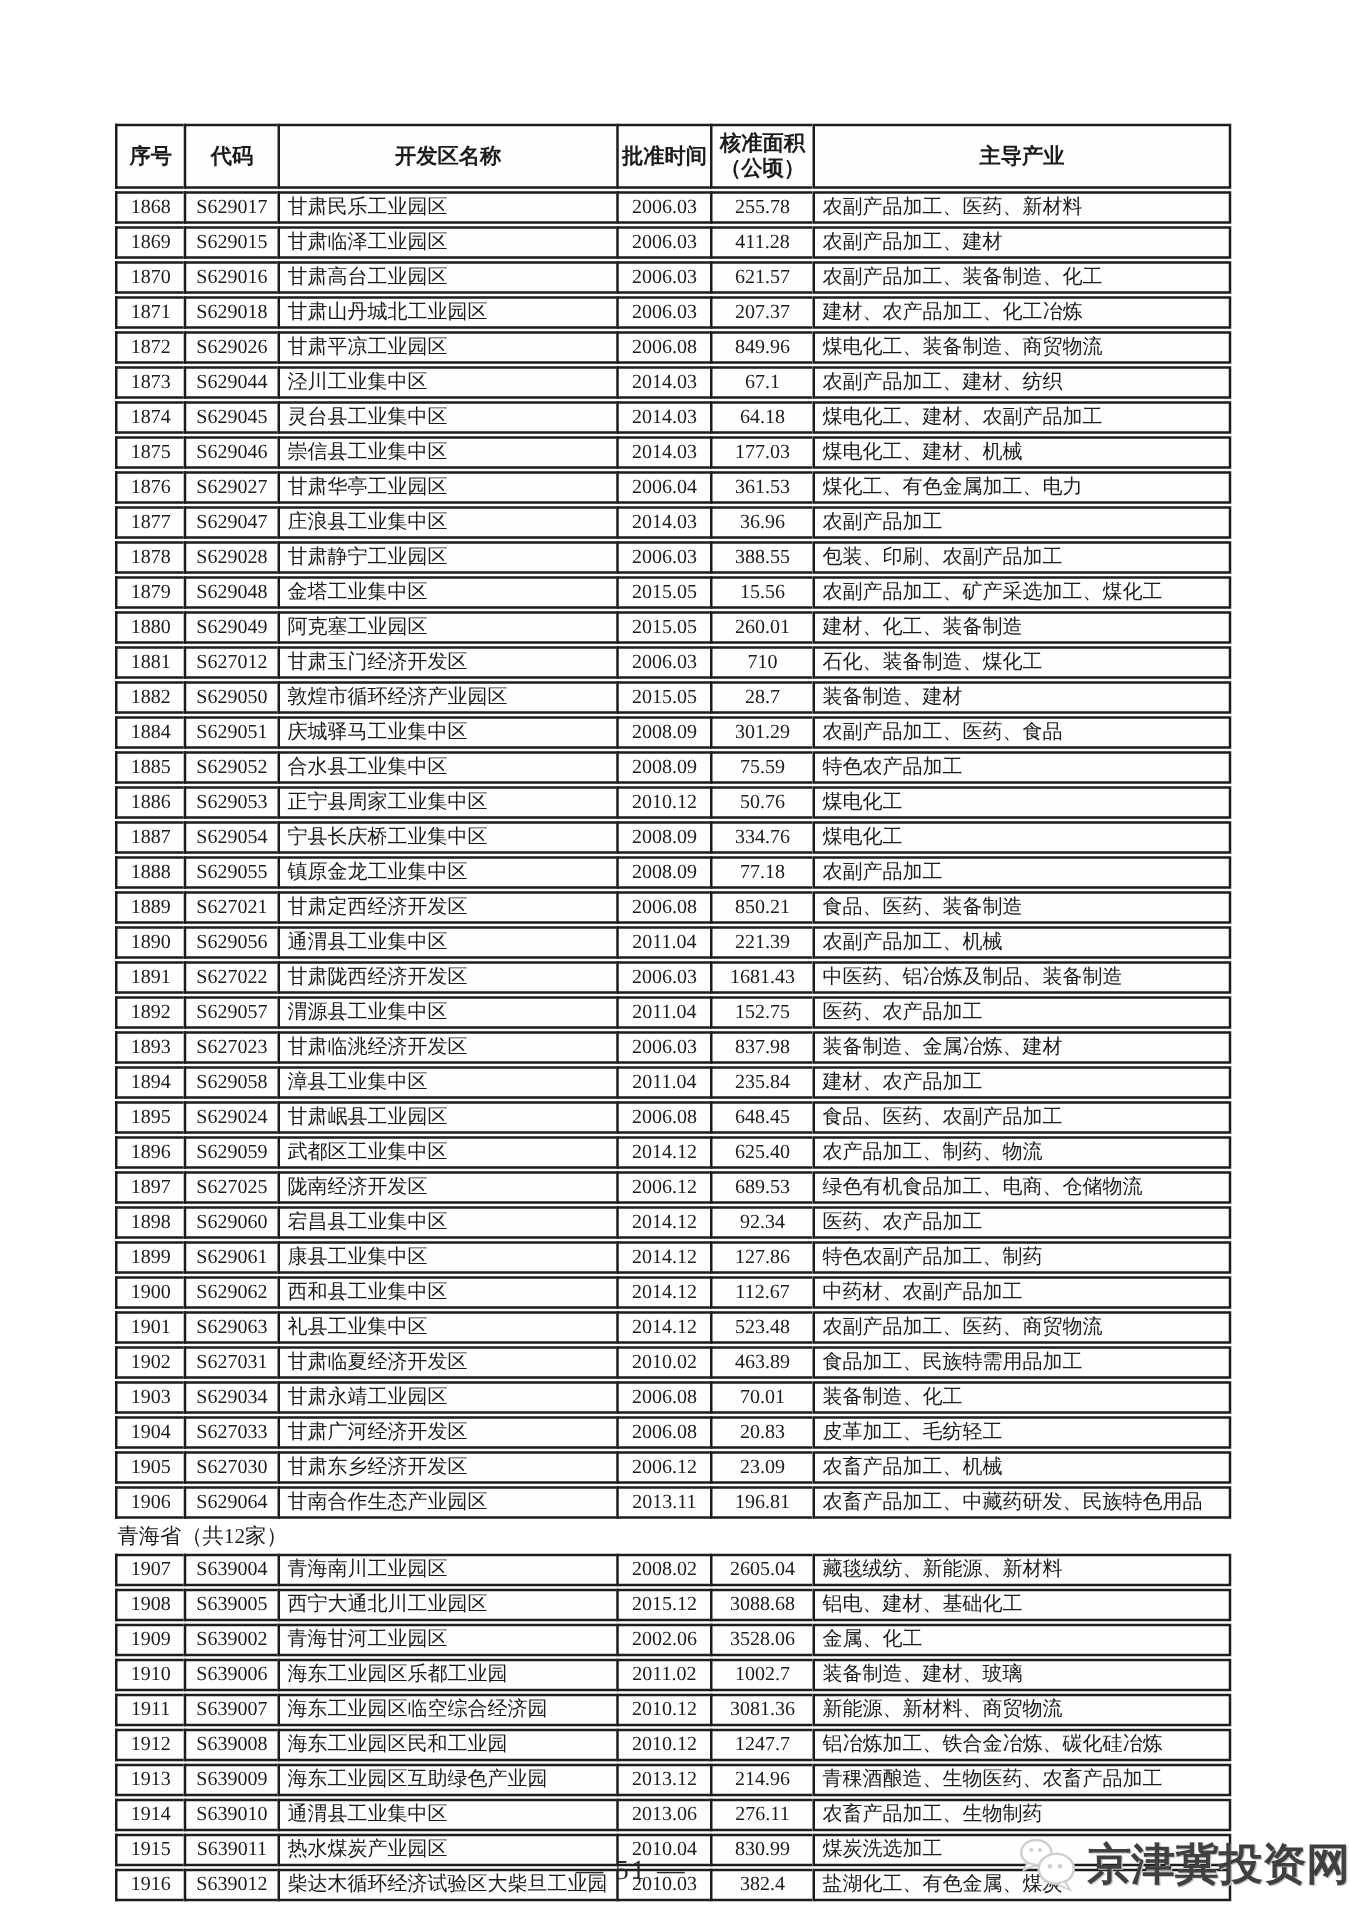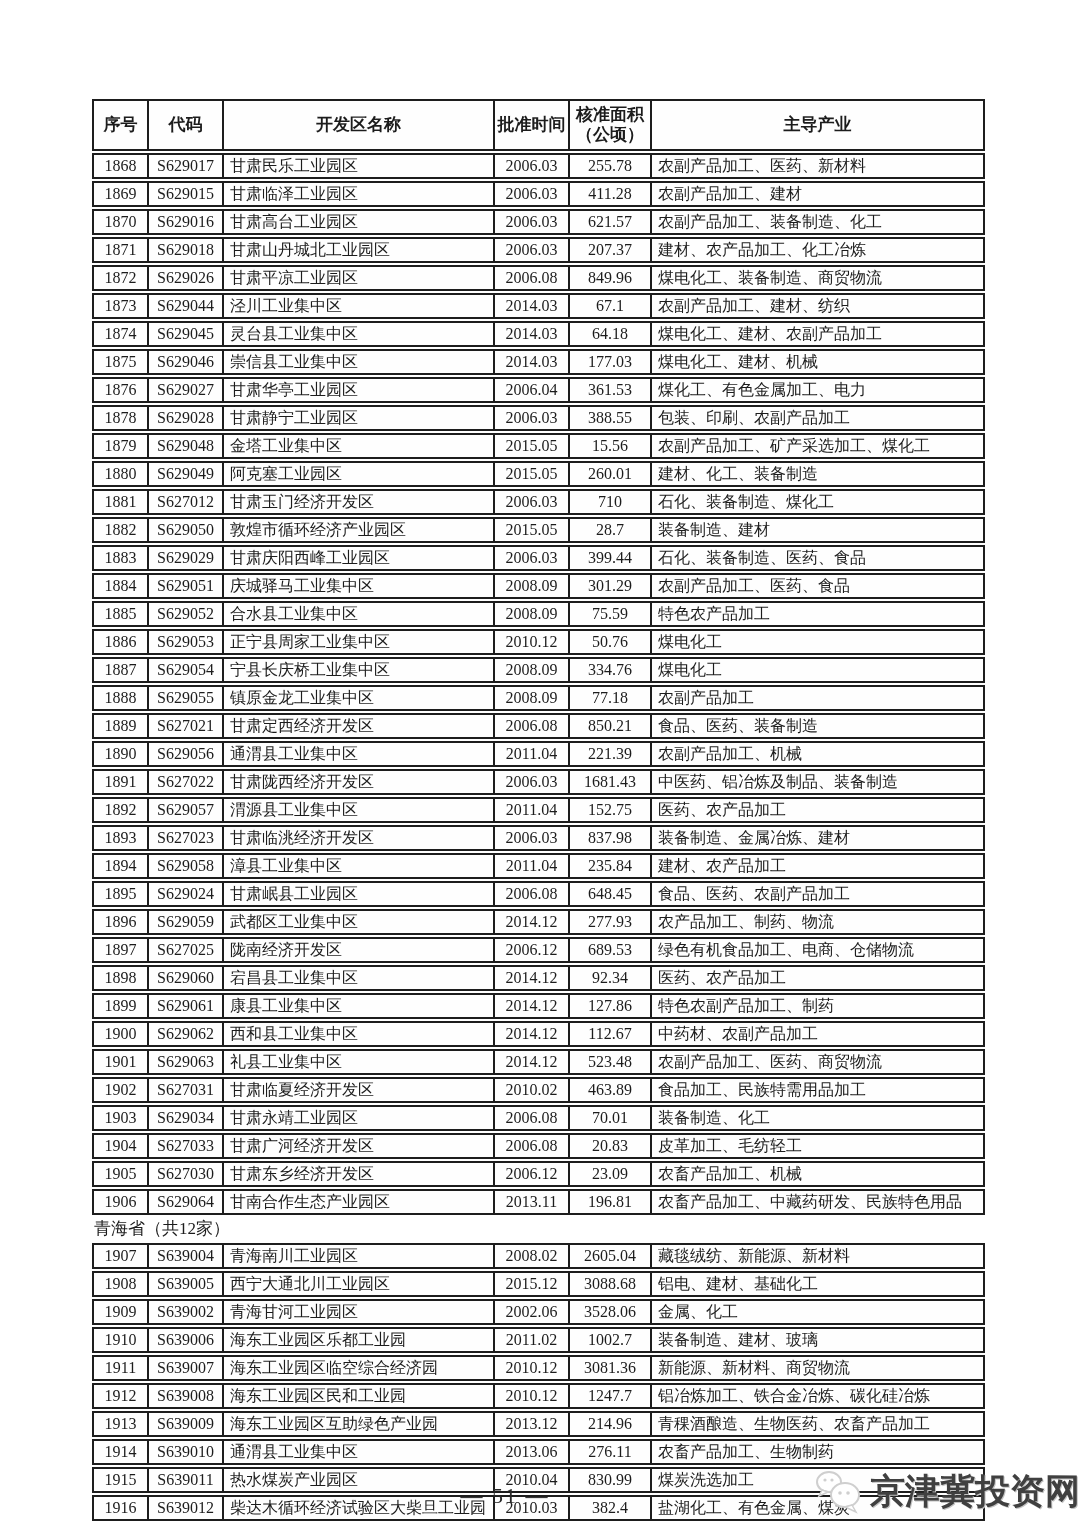--- a/index.html
+++ b/index.html
@@ -180,20 +180,28 @@
         </tr>
         <tr>
           <td class="c-no">1876</td>
           <td class="c-code">S629027</td>
           <td class="c-name">甘肃华亭工业园区</td>
           <td class="c-date">2006.04</td>
           <td class="c-area">361.53</td>
           <td class="c-industry">煤化工、有色金属加工、电力</td>
         </tr>
         <tr>
+          <td class="c-no">1877</td>
+          <td class="c-code">S629047</td>
+          <td class="c-name">庄浪县工业集中区</td>
+          <td class="c-date">2014.03</td>
+          <td class="c-area">36.96</td>
+          <td class="c-industry">农副产品加工</td>
+        </tr>
+        <tr>
           <td class="c-no">1878</td>
           <td class="c-code">S629028</td>
           <td class="c-name">甘肃静宁工业园区</td>
           <td class="c-date">2006.03</td>
           <td class="c-area">388.55</td>
           <td class="c-industry">包装、印刷、农副产品加工</td>
         </tr>
         <tr>
           <td class="c-no">1879</td>
           <td class="c-code">S629048</td>
@@ -220,28 +228,20 @@
         </tr>
         <tr>
           <td class="c-no">1882</td>
           <td class="c-code">S629050</td>
           <td class="c-name">敦煌市循环经济产业园区</td>
           <td class="c-date">2015.05</td>
           <td class="c-area">28.7</td>
           <td class="c-industry">装备制造、建材</td>
         </tr>
         <tr>
-          <td class="c-no">1883</td>
-          <td class="c-code">S629029</td>
-          <td class="c-name">甘肃庆阳西峰工业园区</td>
-          <td class="c-date">2006.03</td>
-          <td class="c-area">399.44</td>
-          <td class="c-industry">石化、装备制造、医药、食品</td>
-        </tr>
-        <tr>
           <td class="c-no">1884</td>
           <td class="c-code">S629051</td>
           <td class="c-name">庆城驿马工业集中区</td>
           <td class="c-date">2008.09</td>
           <td class="c-area">301.29</td>
           <td class="c-industry">农副产品加工、医药、食品</td>
         </tr>
         <tr>
           <td class="c-no">1885</td>
           <td class="c-code">S629052</td>
@@ -328,21 +328,21 @@
           <td class="c-name">甘肃岷县工业园区</td>
           <td class="c-date">2006.08</td>
           <td class="c-area">648.45</td>
           <td class="c-industry">食品、医药、农副产品加工</td>
         </tr>
         <tr>
           <td class="c-no">1896</td>
           <td class="c-code">S629059</td>
           <td class="c-name">武都区工业集中区</td>
           <td class="c-date">2014.12</td>
-          <td class="c-area">277.93</td>
+          <td class="c-area">625.40</td>
           <td class="c-industry">农产品加工、制药、物流</td>
         </tr>
         <tr>
           <td class="c-no">1897</td>
           <td class="c-code">S627025</td>
           <td class="c-name">陇南经济开发区</td>
           <td class="c-date">2006.12</td>
           <td class="c-area">689.53</td>
           <td class="c-industry">绿色有机食品加工、电商、仓储物流</td>
         </tr>

